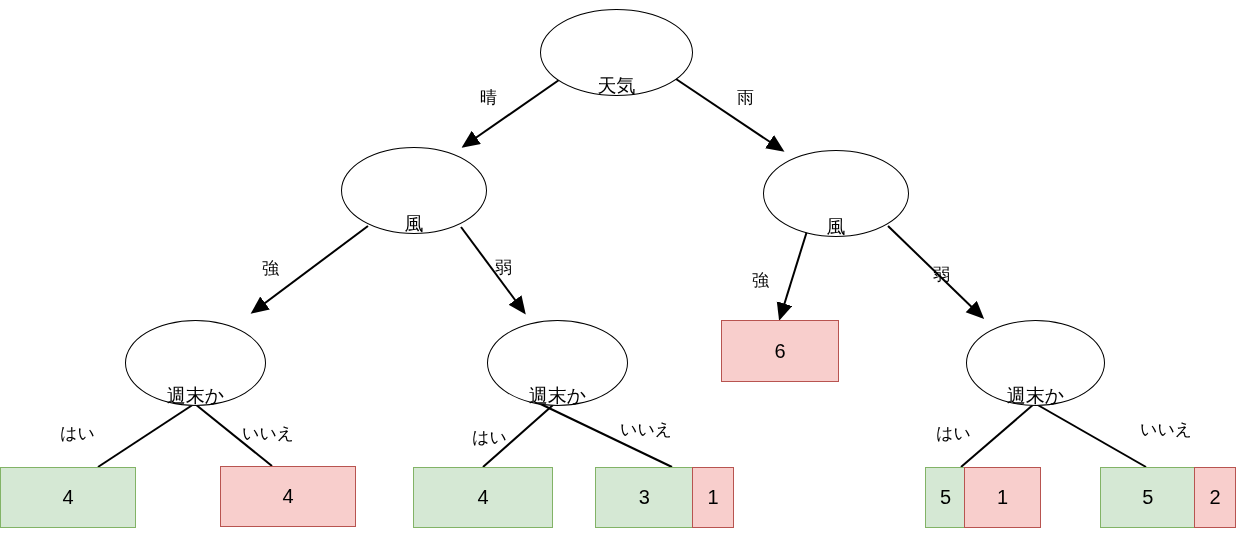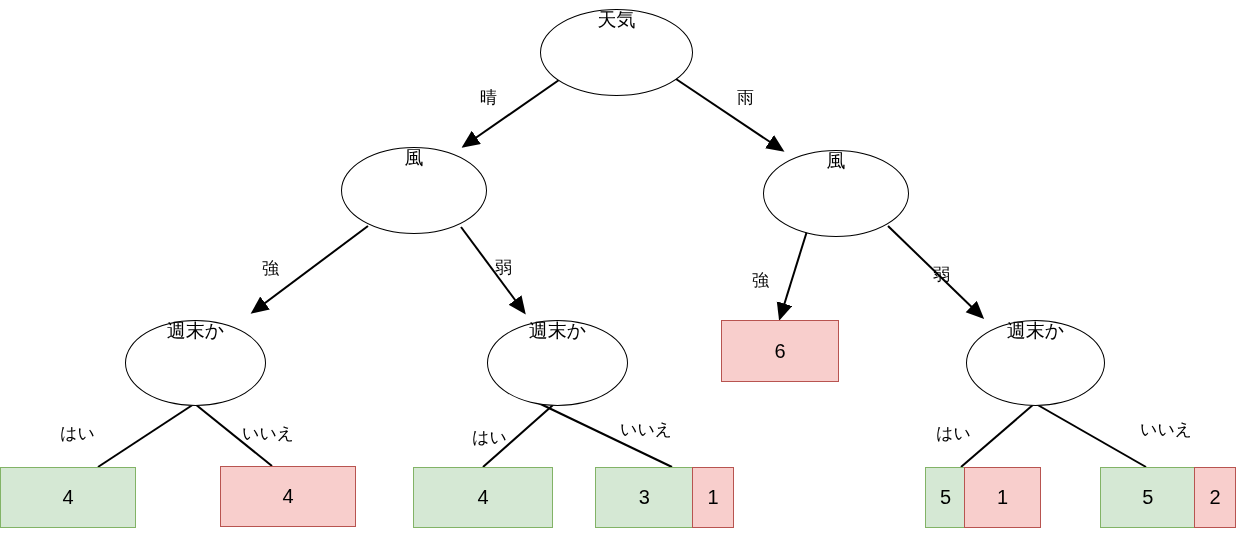--- a/index.html
+++ b/index.html
@@ -24,21 +24,21 @@
     width: 1236px;
     height: 546px;
     pointer-events: none;
   }
   .node-ellipse {
     position: absolute;
     border: 1.6px solid #000000;
     border-radius: 50%;
     background: #ffffff;
     display: flex;
-    align-items: flex-start;
+    align-items: flex-end;
     justify-content: center;
     box-sizing: border-box;
   }
   .node-ellipse .node-label {
     font-size: 19px;
     color: #000000;
     line-height: 1;
     white-space: nowrap;
   }
   .leaf-box {

